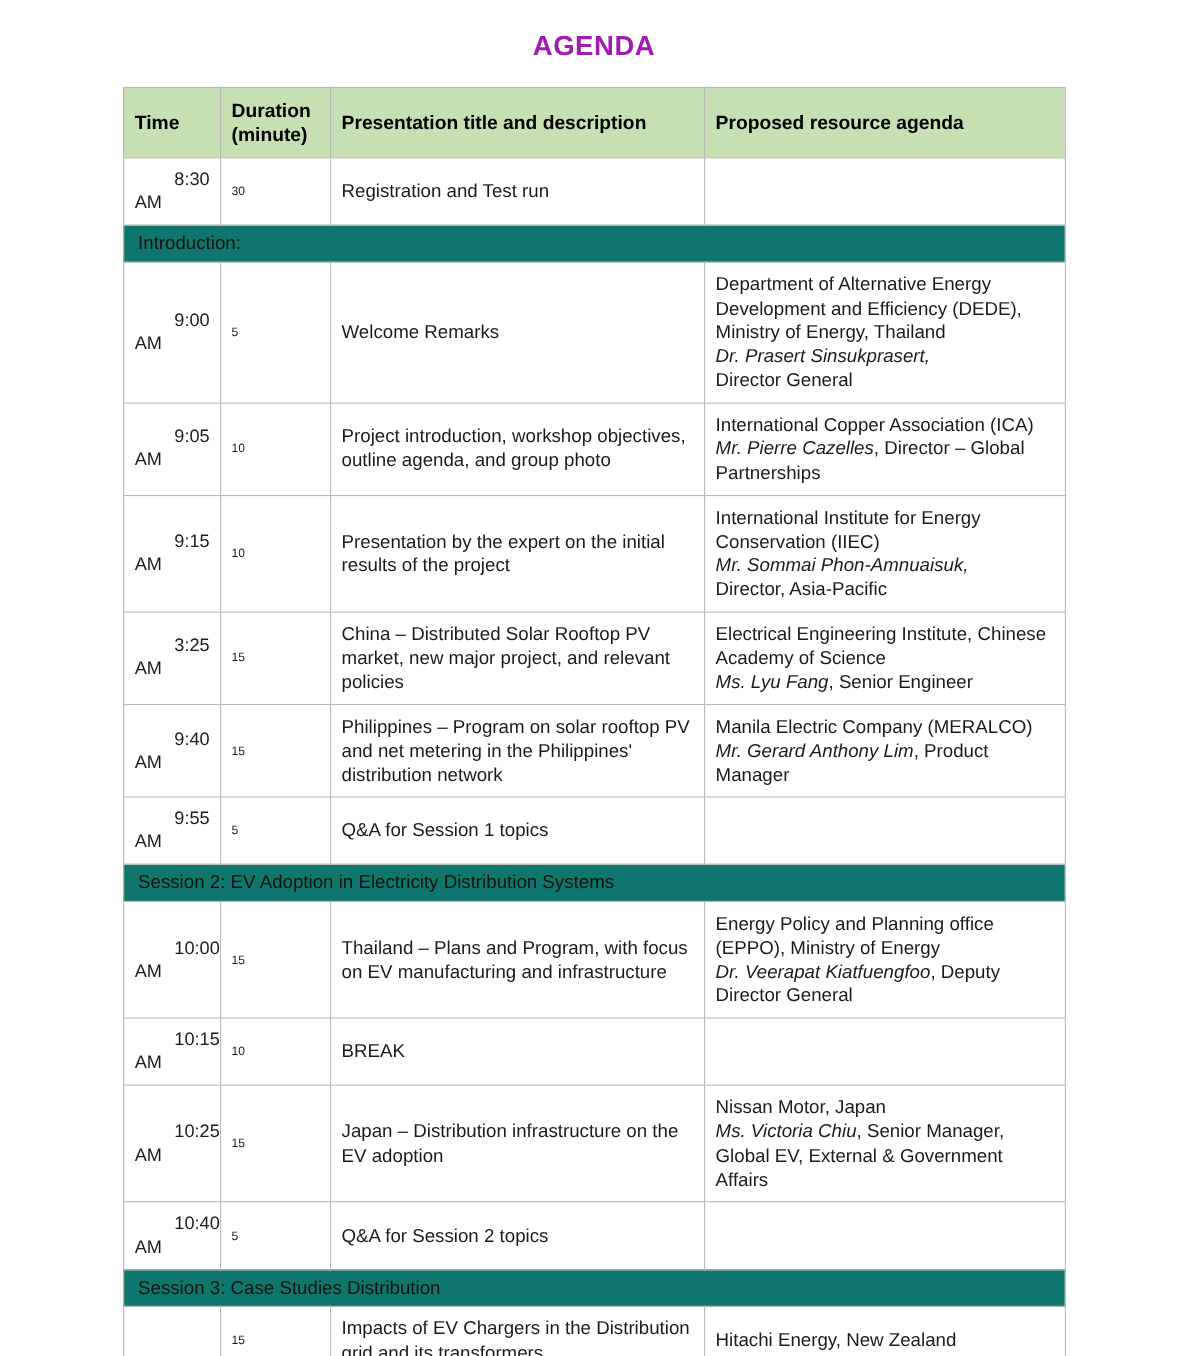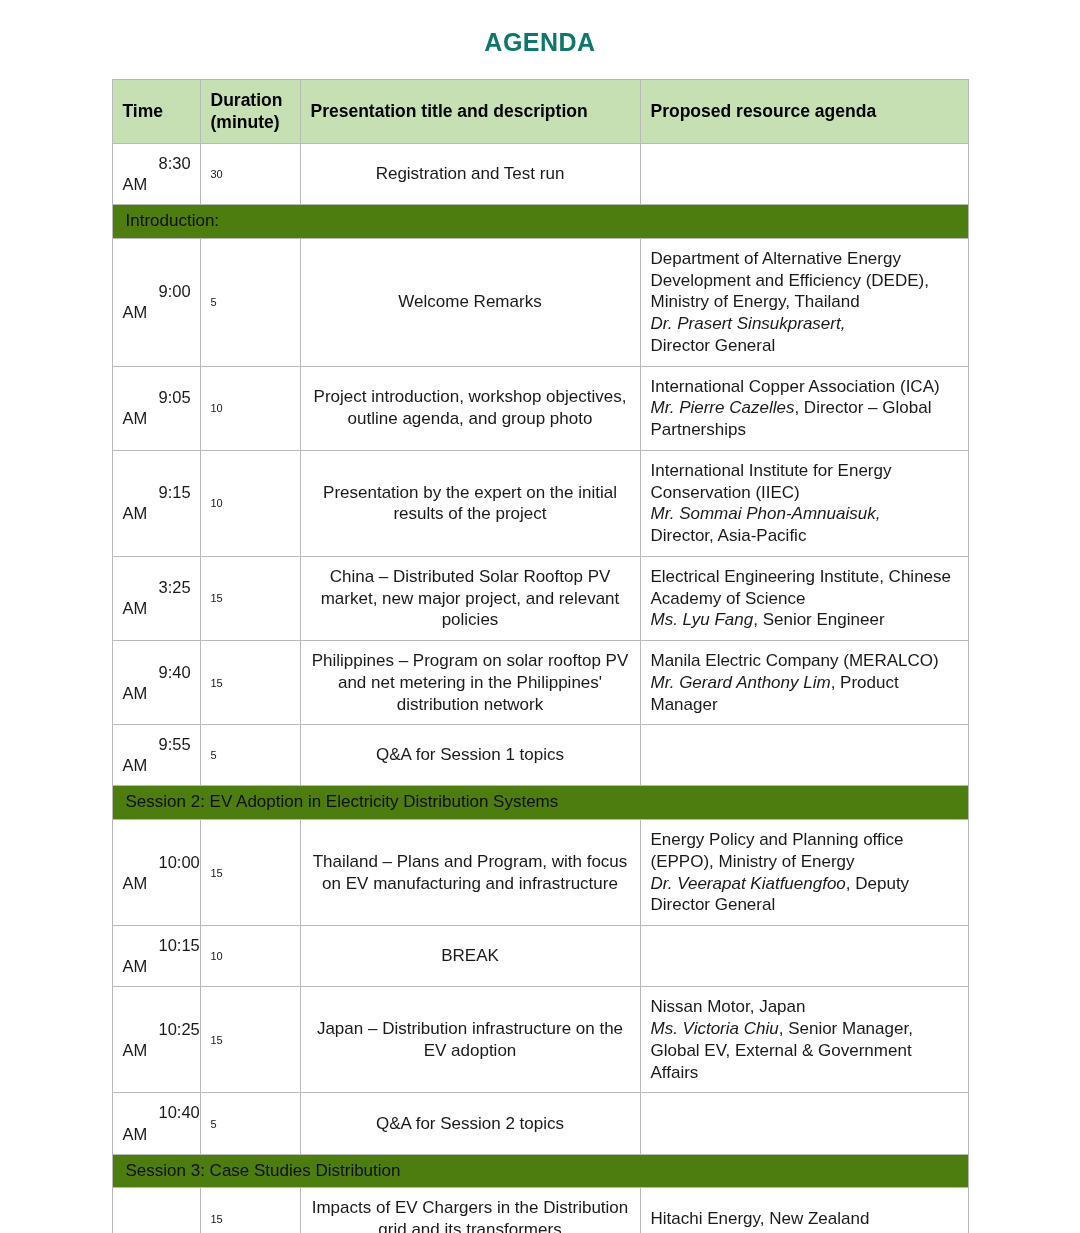--- a/index.html
+++ b/index.html
@@ -21,21 +21,21 @@
     box-sizing: border-box;
     padding: 0;
   }
   .doc-title {
     text-align: center;
     font-size: 25px;
     font-weight: bold;
     letter-spacing: 0.5px;
     margin-top: 28px;
     margin-bottom: 22px;
-    color: #0f766e;
+    color: #a21caf;
   }
   table.agenda {
     border-collapse: collapse;
     width: 856px;
     margin: 0 auto;
     table-layout: fixed;
     font-size: 17px;
   }
   table.agenda td, table.agenda th {
     border: 1px solid #b9b9b9;
@@ -65,32 +65,31 @@
   td.time .t2 { display: block; }
   td.dur {
     font-size: 11px;
     vertical-align: middle;
     padding-left: 12px;
   }
   td.title {
     padding-left: 13px;
     padding-right: 14px;
     vertical-align: middle;
-    text-align: center;
   }
   td.speaker {
     padding-left: 11px;
     padding-right: 10px;
     vertical-align: middle;
   }
   td.speaker .em {
     font-style: italic;
   }
   tr.section td {
-    background: #4d7c0f;
+    background: #0f766e;
     font-size: 17px;
     padding: 5px 10px 6px 13px;
     color: #111;
   }
 </style>
 </head>
 <body>
 
 <div class="page">
 

